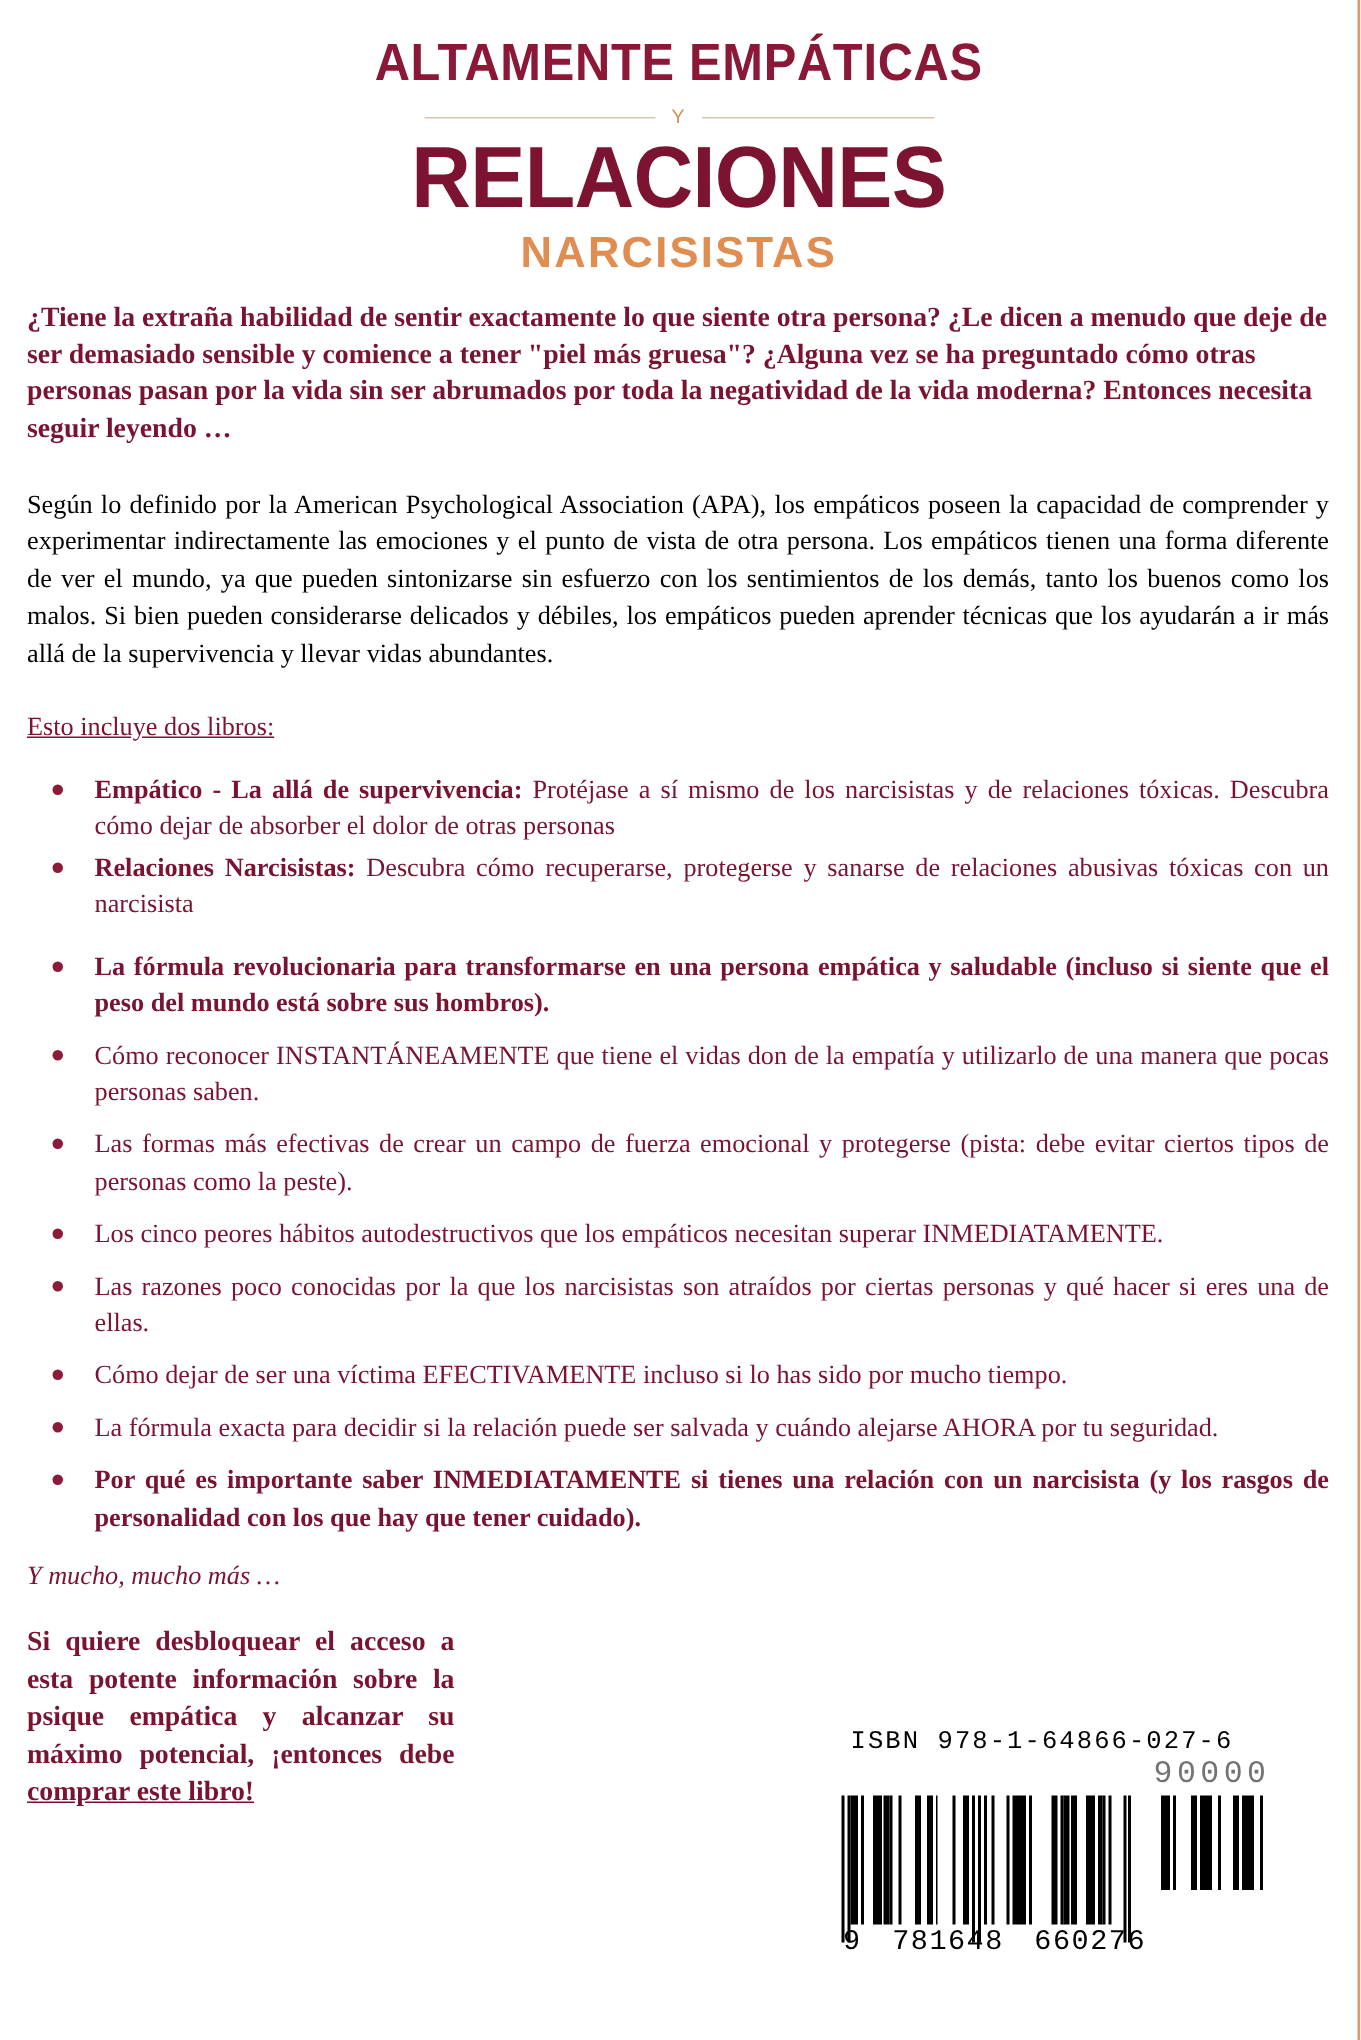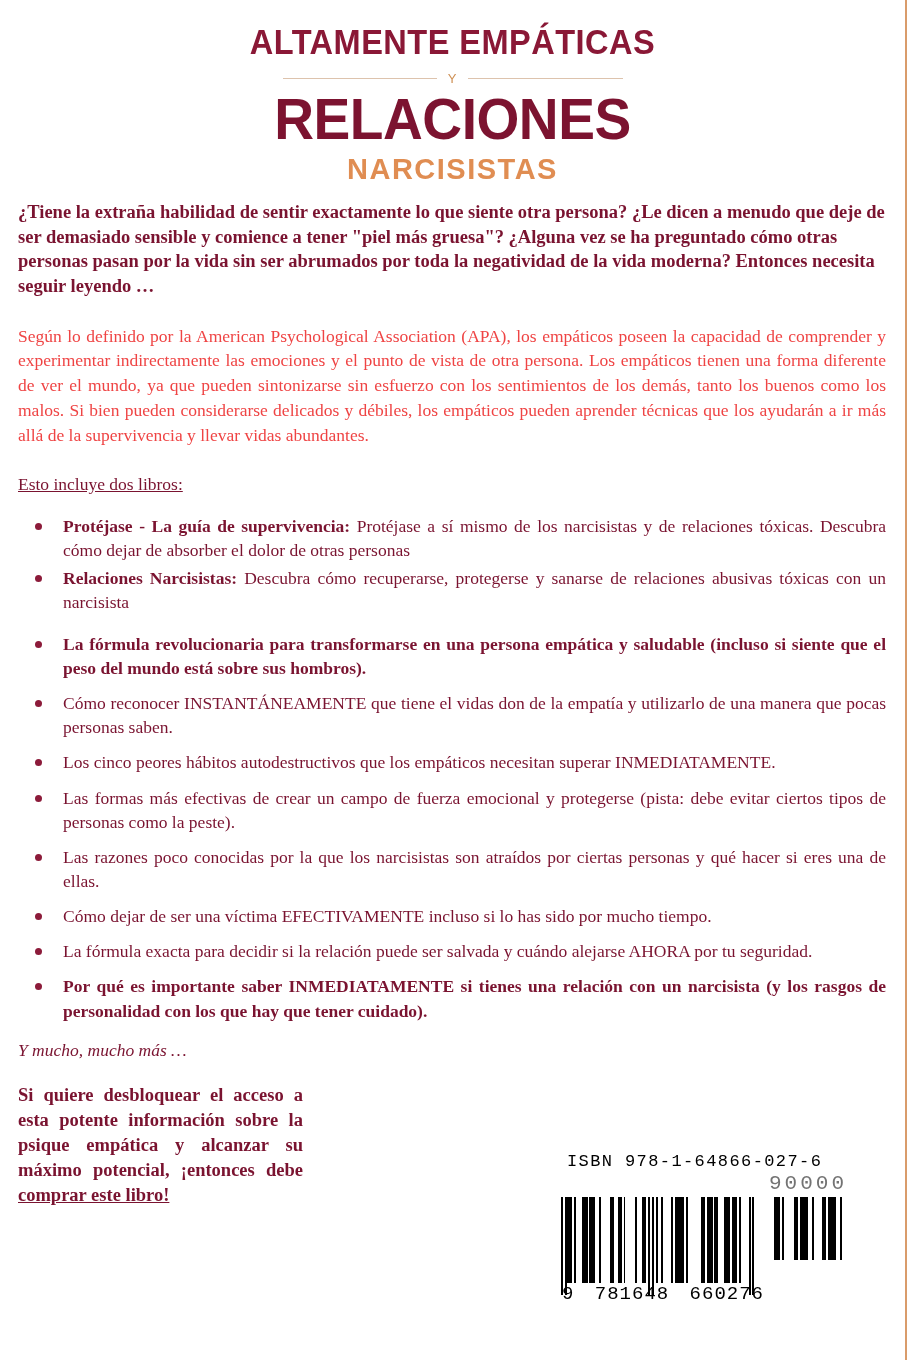--- a/index.html
+++ b/index.html
@@ -92,21 +92,21 @@
     font-weight: bold;
     line-height: 1.33;
     text-align: left;
     color: #7a1330;
   }
   .intro {
     margin-top: 25px;
     font-size: 17.5px;
     line-height: 1.42;
     text-align: justify;
-    color: #ef4444;
+    color: #000000;
   }
   .lead-in {
     margin-top: 24px;
     font-size: 17.5px;
     line-height: 1.4;
     color: #7a1330;
   }
   .lead-in span.u {
     text-decoration: underline;
   }
@@ -235,33 +235,33 @@
   <div class="content">
 
     <p class="hook">¿Tiene la extraña habilidad de sentir exactamente lo que siente otra persona? ¿Le dicen a menudo que deje de ser demasiado sensible y comience a tener "piel más gruesa"? ¿Alguna vez se ha preguntado cómo otras personas pasan por la vida sin ser abrumados por toda la negatividad de la vida moderna? Entonces necesita seguir leyendo …</p>
 
     <p class="intro">Según lo definido por la American Psychological Association (APA), los empáticos poseen la capacidad de comprender y experimentar indirectamente las emociones y el punto de vista de otra persona. Los empáticos tienen una forma diferente de ver el mundo, ya que pueden sintonizarse sin esfuerzo con los sentimientos de los demás, tanto los buenos como los malos. Si bien pueden considerarse delicados y débiles, los empáticos pueden aprender técnicas que los ayudarán a ir más allá de la supervivencia y llevar vidas abundantes.</p>
 
     <p class="lead-in"><span class="u">Esto incluye dos libros:</span></p>
 
     <ul class="bullets books">
       <li>
-        <b>Protéjase - La guía de supervivencia:</b><span> Protéjase a sí mismo de los narcisistas y de relaciones tóxicas. Descubra cómo dejar de absorber el dolor de otras personas</span>
+        <b>Empático - La allá de supervivencia:</b><span> Protéjase a sí mismo de los narcisistas y de relaciones tóxicas. Descubra cómo dejar de absorber el dolor de otras personas</span>
       </li>
       <li>
         <b>Relaciones Narcisistas:</b><span> Descubra cómo recuperarse, protegerse y sanarse de relaciones abusivas tóxicas con un narcisista</span>
       </li>
     </ul>
 
 
     <ul class="bullets preview">
       <li class="all-bold">La fórmula revolucionaria para transformarse en una persona empática y saludable (incluso si siente que el peso del mundo está sobre sus hombros).</li>
       <li>Cómo reconocer INSTANTÁNEAMENTE que tiene el vidas don de la empatía y utilizarlo de una manera que pocas personas saben.</li>
+      <li>Las formas más efectivas de crear un campo de fuerza emocional y protegerse (pista: debe evitar ciertos tipos de personas como la peste).</li>
       <li>Los cinco peores hábitos autodestructivos que los empáticos necesitan superar INMEDIATAMENTE.</li>
-      <li>Las formas más efectivas de crear un campo de fuerza emocional y protegerse (pista: debe evitar ciertos tipos de personas como la peste).</li>
       <li>Las razones poco conocidas por la que los narcisistas son atraídos por ciertas personas y qué hacer si eres una de ellas.</li>
       <li>Cómo dejar de ser una víctima EFECTIVAMENTE incluso si lo has sido por mucho tiempo.</li>
       <li>La fórmula exacta para decidir si la relación puede ser salvada y cuándo alejarse AHORA por tu seguridad.</li>
       <li class="all-bold">Por qué es importante saber INMEDIATAMENTE si tienes una relación con un narcisista (y los rasgos de personalidad con los que hay que tener cuidado).</li>
     </ul>
 
     <p class="closing-italic">Y mucho, mucho más …</p>
 
     <p class="cta"><span>Si quiere desbloquear el acceso a esta potente información sobre la psique empática y alcanzar su máximo potencial, ¡entonces debe </span><u>comprar este libro!</u></p>
 

